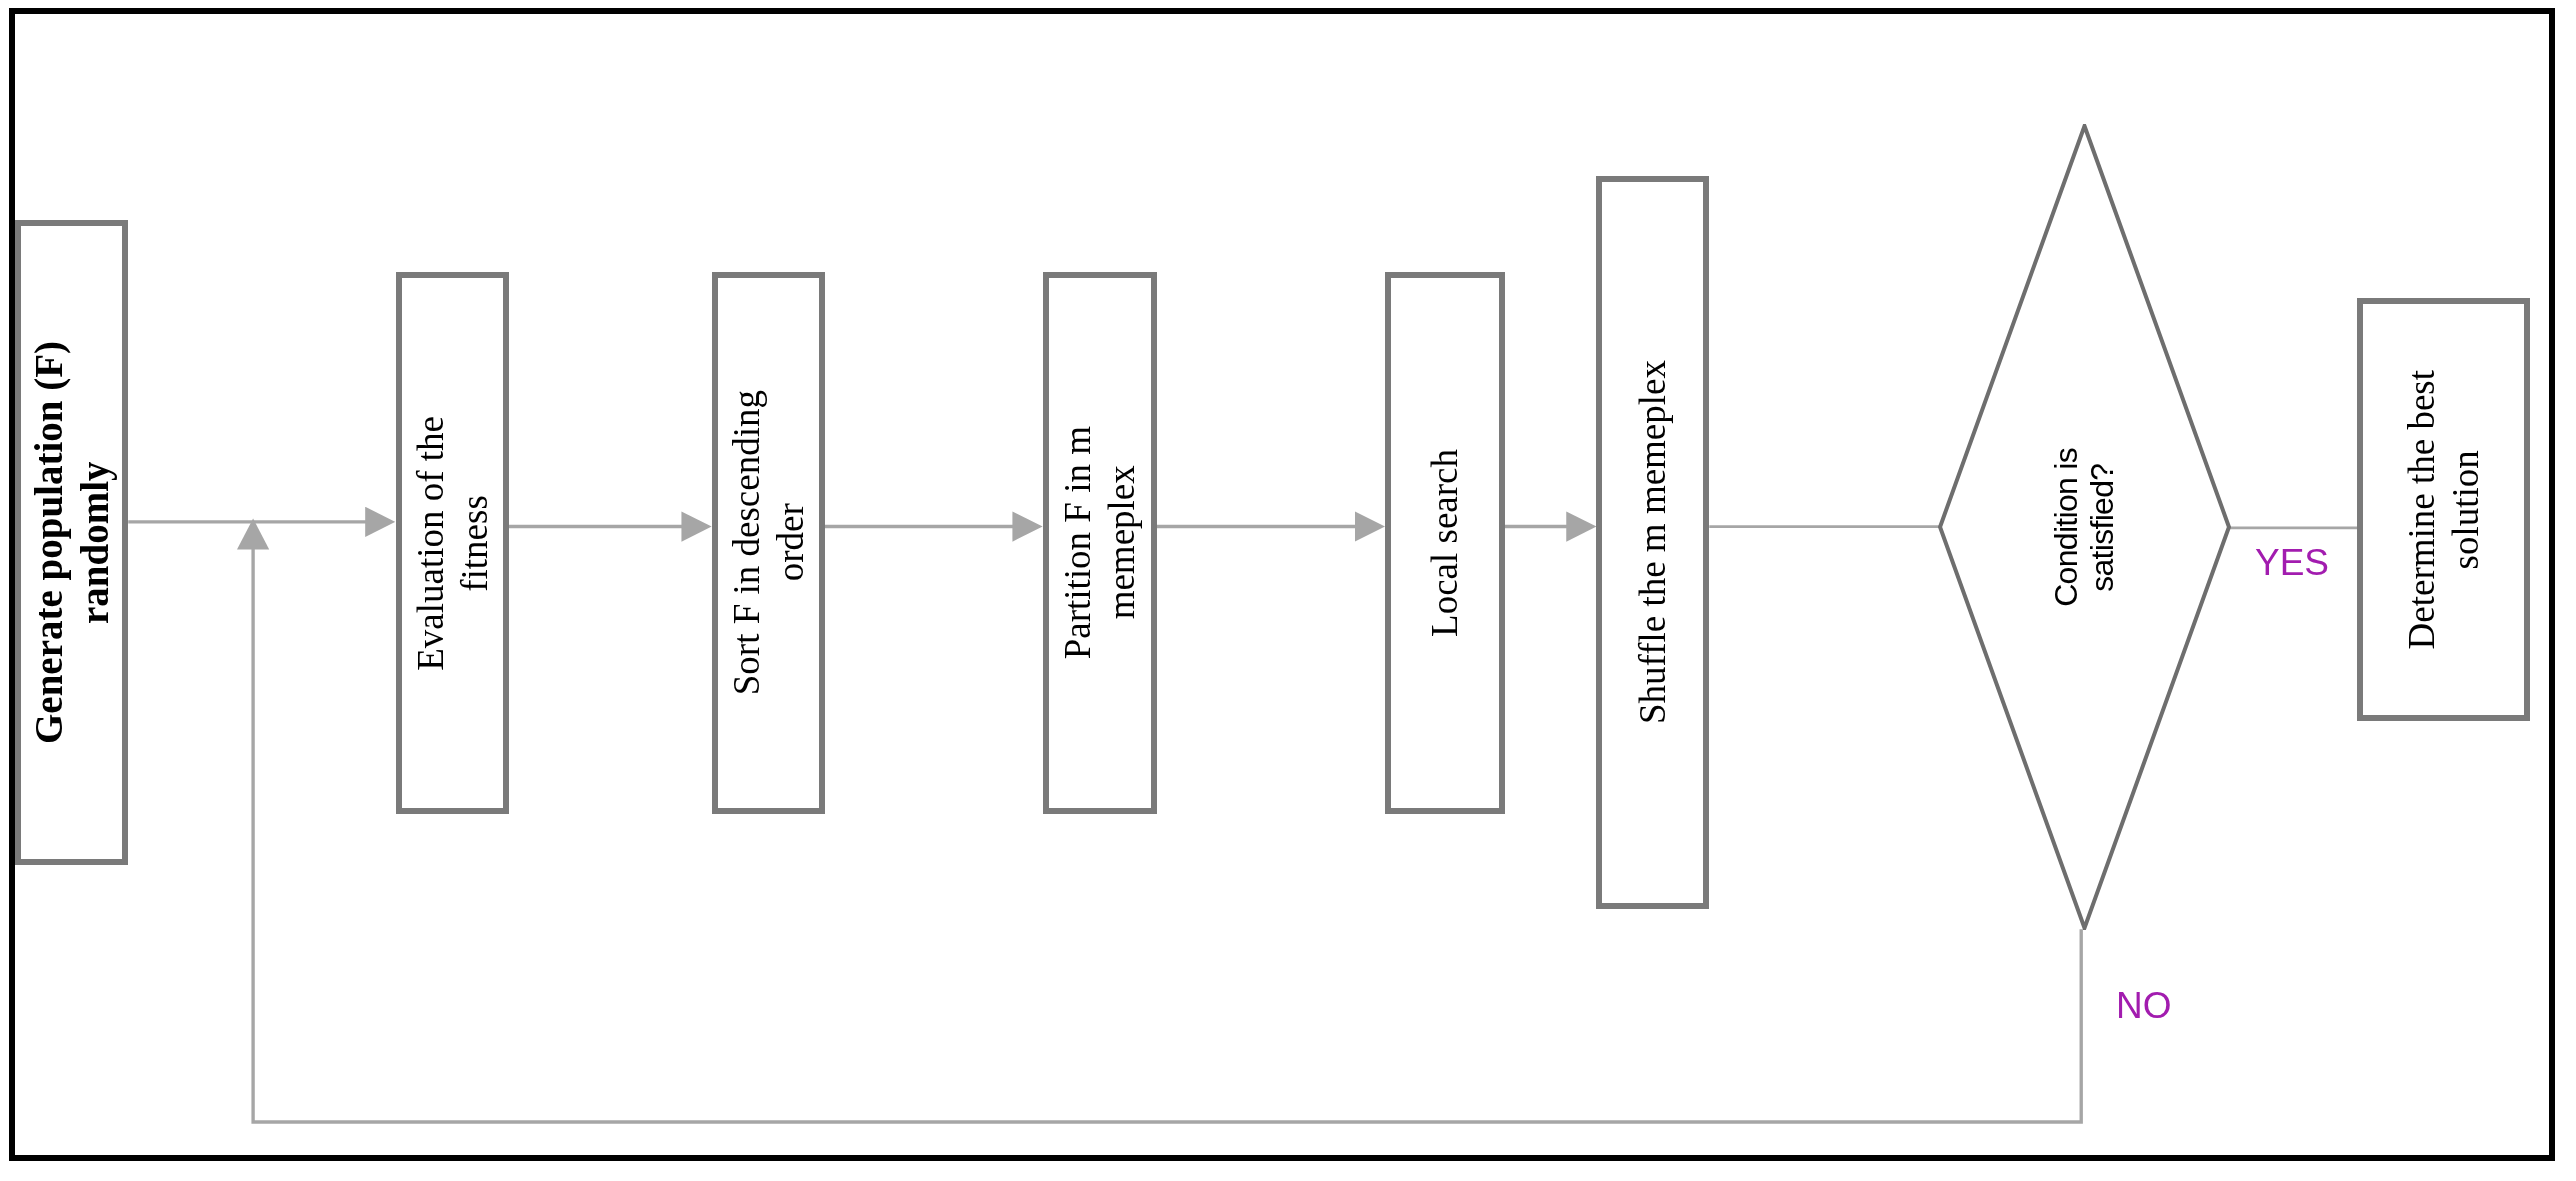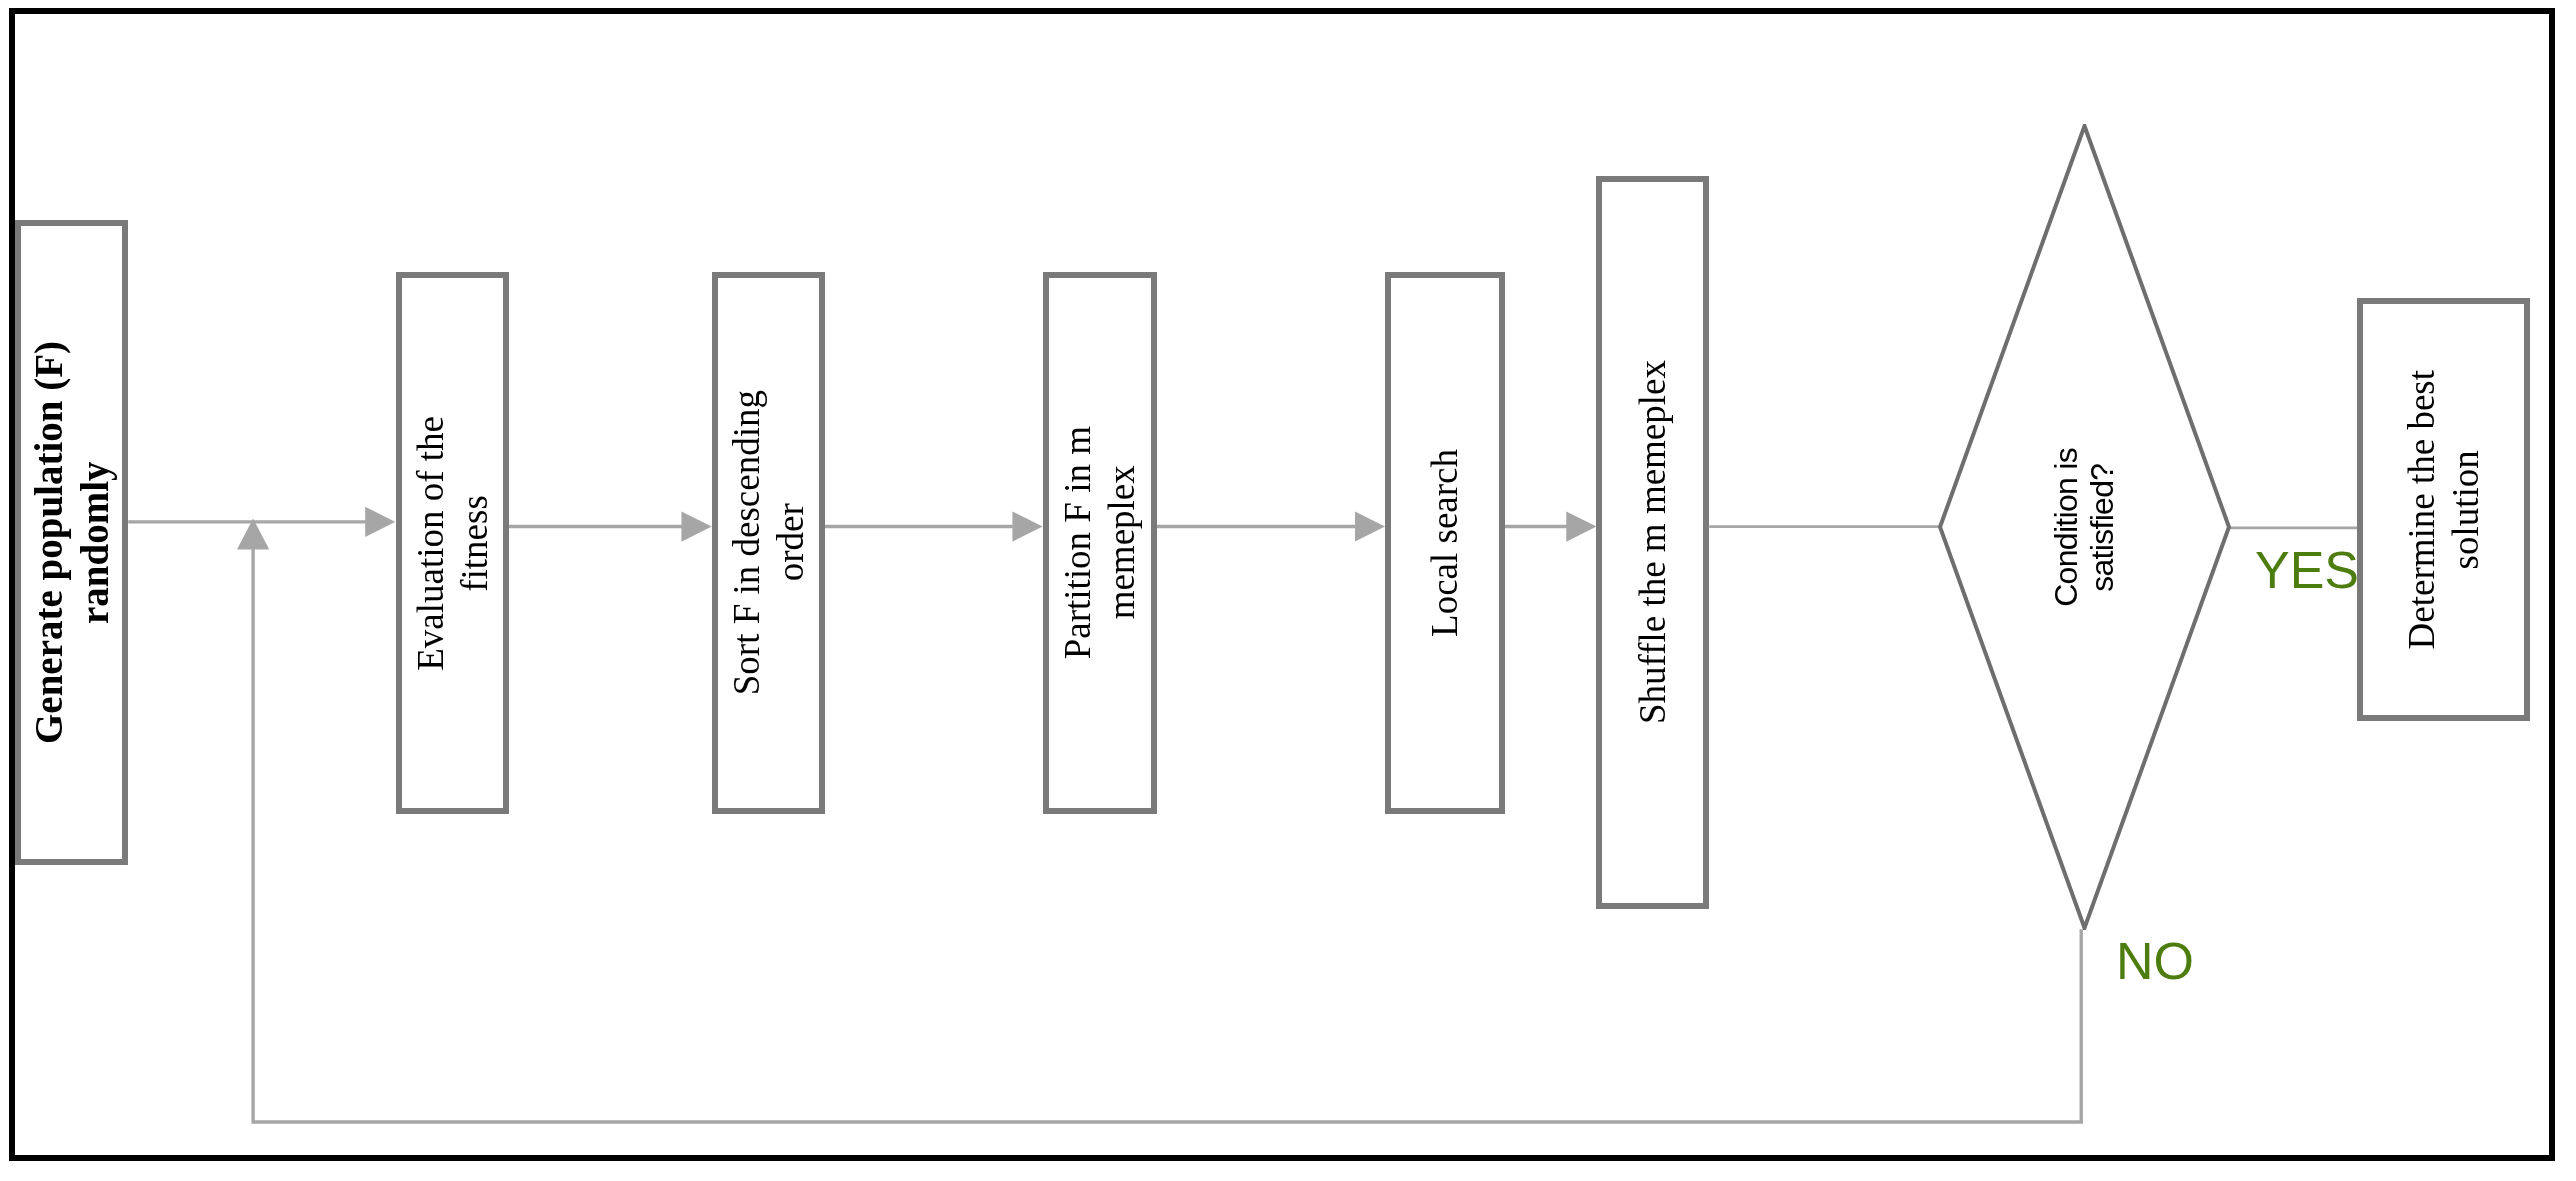--- a/index.html
+++ b/index.html
@@ -60,22 +60,22 @@
     font-family:"Liberation Sans",sans-serif;
     font-size:32px;
     color:#000;
     white-space:pre-line;
     letter-spacing:-0.7px;
   }
   
   .edge-label{
     position:absolute;
     font-family:"Liberation Sans",sans-serif;
-    color:#4d7c0f;
-    font-size:52px;
+    color:#a21caf;
+    font-size:37px;
     line-height:1;
   }
   
   #connectors{
     position:absolute;left:0;top:0;width:2576px;height:1182px;
     pointer-events:none;
   }
 </style>
 </head>
 <body>
@@ -151,16 +151,16 @@
       <polygon points="218,3 433,600 218,1197 3,600" fill="#ffffff" stroke="#6e6e6e" stroke-width="4" vector-effect="non-scaling-stroke"></polygon>
     </svg>
   </div>
   <div id="decision-label">
     <span>Condition is
 satisfied?</span>
   </div>
 
   <div class="edge-label" style="left:2255px;top:544px;">YES</div>
 
-  <div class="edge-label" style="left:2116px;top:935px;">NO</div>
+  <div class="edge-label" style="left:2116px;top:987px;">NO</div>
 
 </div>
 
 
 </body></html>

